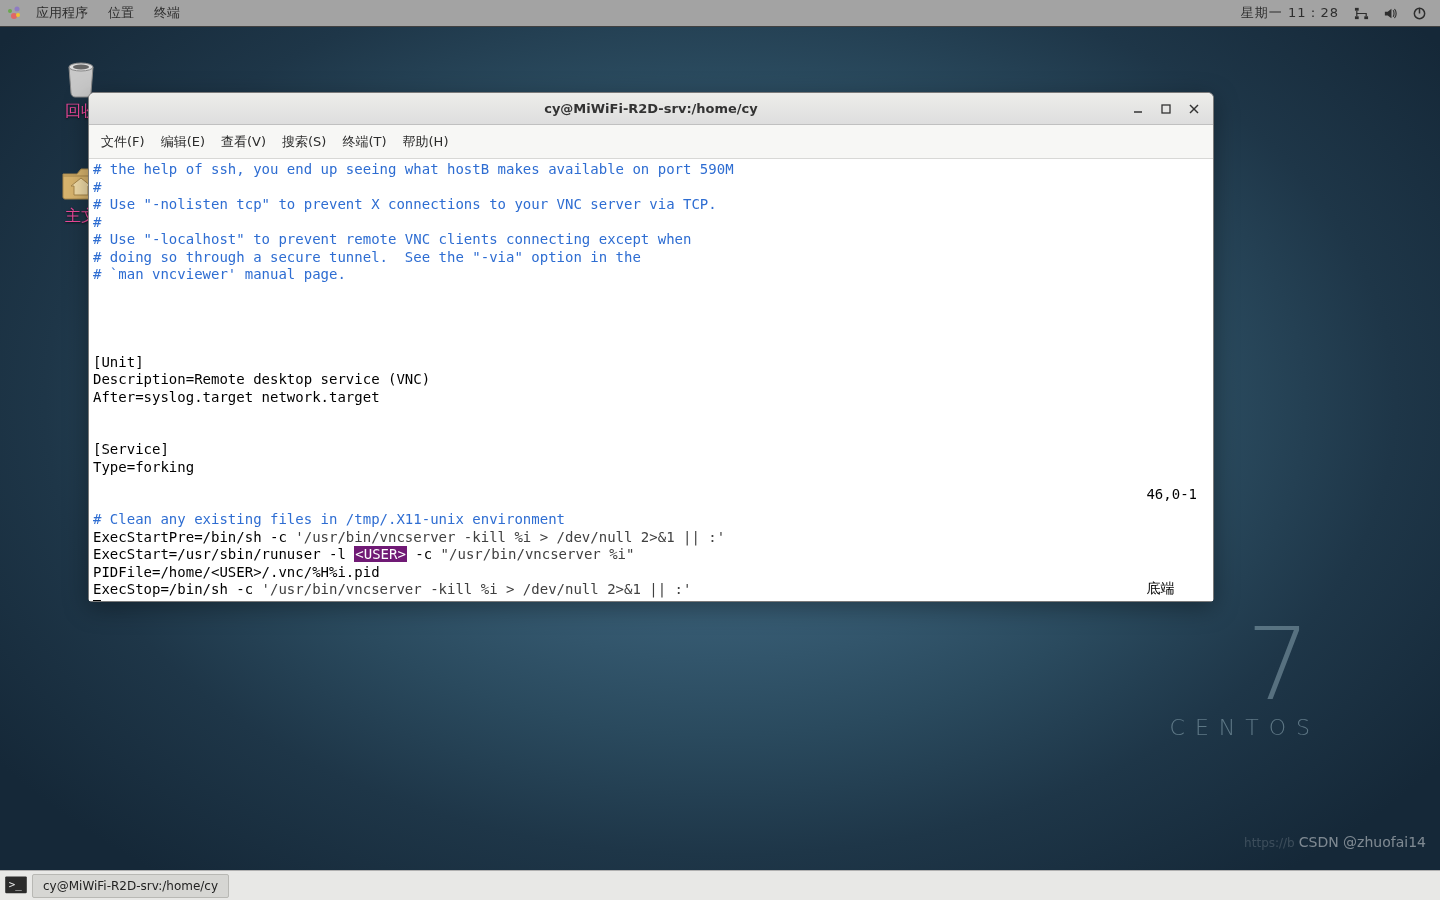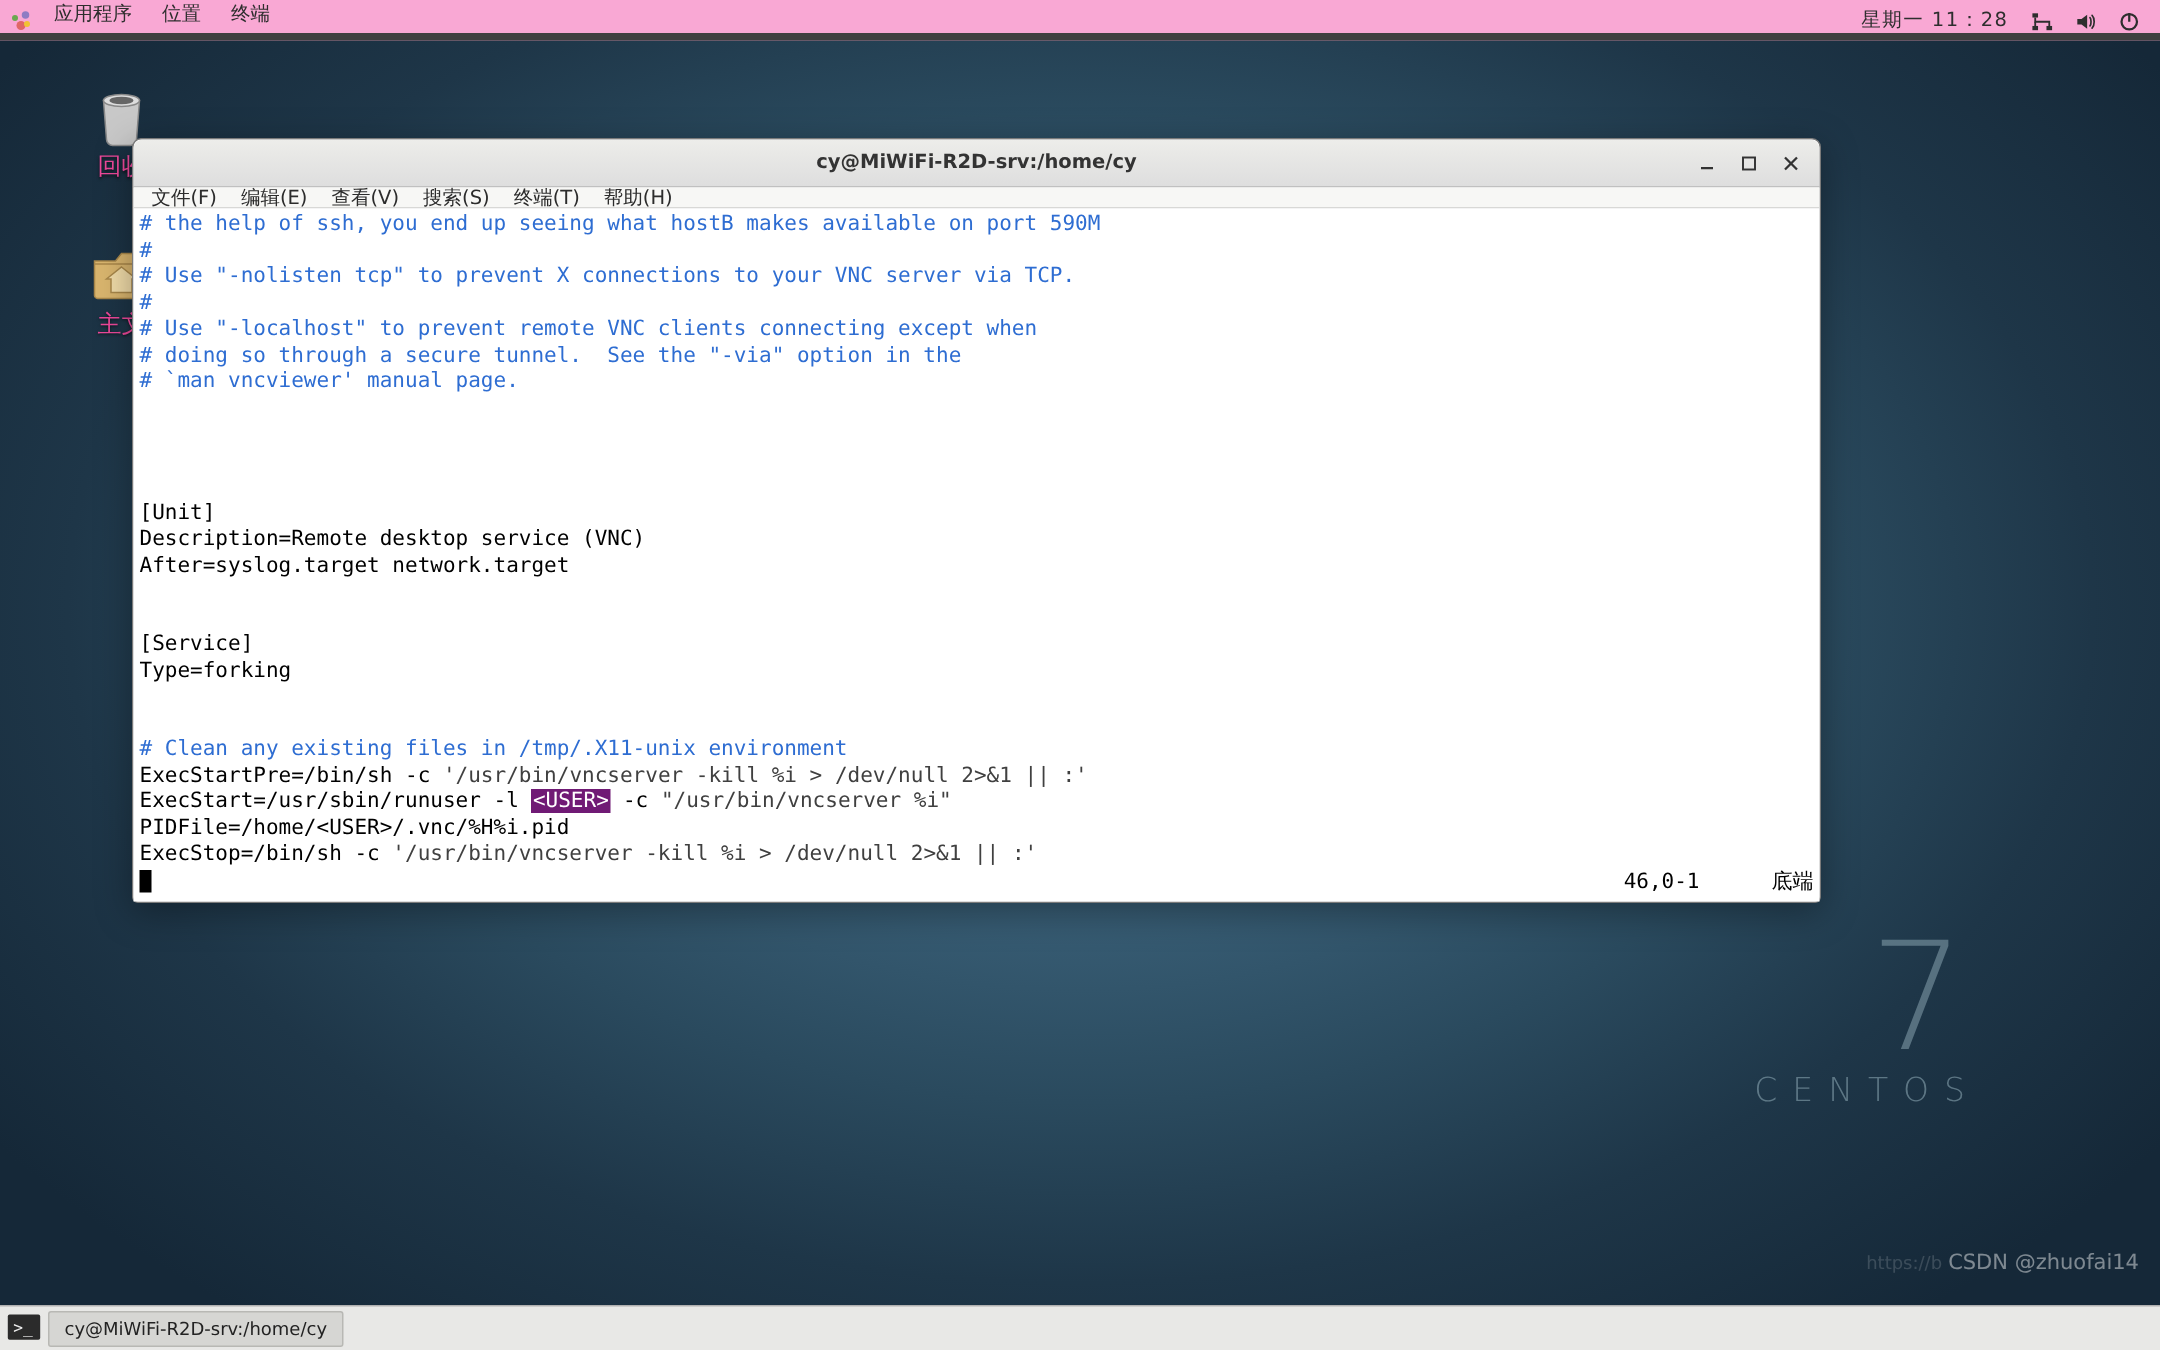--- a/index.html
+++ b/index.html
@@ -4,22 +4,22 @@
 <style>
 * { margin: 0; padding: 0; box-sizing: border-box; }
 body {
   width: 1440px; height: 900px; overflow: hidden;
   font-family: "DejaVu Sans", "WenQuanYi Micro Hei", sans-serif;
   background: radial-gradient(ellipse 900px 600px at 50% 45%, #4d7a8f 0%, #3a6078 30%, #2a4a5e 55%, #1e3648 75%, #152838 100%);
   position: relative;
 }
 .top-panel {
   position: absolute; top: 0; left: 0; right: 0; height: 27px;
-  background: #f9a8d4; border-bottom: 5px solid #404040;
-  display: flex; align-items: flex-end; padding: 0 6px;
+  background: #a3a3a3; border-bottom: 1px solid #404040;
+  display: flex; align-items: center; padding: 0 6px;
   font-size: 13px; color: #2e2e2e;
 }
 .top-panel .logo { width: 16px; height: 16px; margin-right: 4px; display: inline-block; position: relative; }
 .top-panel .logo svg { width: 100%; height: 100%; }
 .top-panel .menu-item { padding: 4px 10px; cursor: default; }
 .top-panel .spacer { flex: 1; }
 .top-panel .clock { padding: 0 8px; letter-spacing: 1px; }
 .top-panel .tray-icon { padding: 0 7px; display: flex; align-items: center; }
 .top-panel .tray-icon svg { width: 15px; height: 15px; }
 
@@ -50,36 +50,36 @@
 .titlebar {
   height: 32px; background: linear-gradient(#ededea, #dedede);
   border-bottom: 1px solid #c0c0c0; border-radius: 6px 6px 0 0;
   display: flex; align-items: center; justify-content: center; position: relative;
   font-size: 13px; font-weight: bold; color: #333;
 }
 .win-controls { position: absolute; right: 6px; top: 0; height: 100%; display: flex; align-items: center; gap: 2px; }
 .win-btn { width: 26px; height: 20px; display: flex; align-items: center; justify-content: center; font-size: 13px; color: #3a3a3a; border-radius: 2px; }
 
 .menubar {
-  height: 14px; background: #f7f7f5; border-bottom: 1px solid #d8d8d6;
+  height: 34px; background: #f7f7f5; border-bottom: 1px solid #d8d8d6;
   display: flex; align-items: center; padding: 0 4px; font-size: 13px; color: #2c2c2c;
 }
 .menubar .mitem { padding: 3px 8px; }
 
 .term {
   flex: 1; background: #fff; padding: 2px 0 2px 4px;
   font-family: "DejaVu Sans Mono", "Liberation Mono", monospace;
   font-size: 14px; line-height: 17.5px; color: #000; position: relative;
   white-space: pre; overflow: hidden;
 }
 .term .c-blue { color: #2e6dd2; margin-top: 35px; }
 .term .c-red  { color: #404040; }
 .term .hl { background: #701a75; color: #fff; padding: 0 1px; }
 .term .cursor { display: inline-block; width: 8px; height: 15px; background: #000; vertical-align: text-bottom; }
-.term .status { position: absolute; bottom: 4px; right: 4px; display: flex; gap: 48px; font-size: 14px; }
+.term .status { position: absolute; bottom: 4px; right: 16px; display: flex; gap: 76px; font-size: 14px; flex-direction: column; }
 .term .br { display: block; height: 17.5px; }
 
 .bottom-panel {
   position: absolute; bottom: 0; left: 0; right: 0; height: 30px;
   background: #e8e8e6; border-top: 1px solid #b0b0b0;
   display: flex; align-items: center; padding: 0 4px; gap: 4px;
 }
 .task-icon { width: 24px; height: 24px; display: flex; align-items: center; justify-content: center; }
 .task-button {
   height: 24px; padding: 0 10px; background: #d6d6d3; border: 1px solid #b8b8b4;

